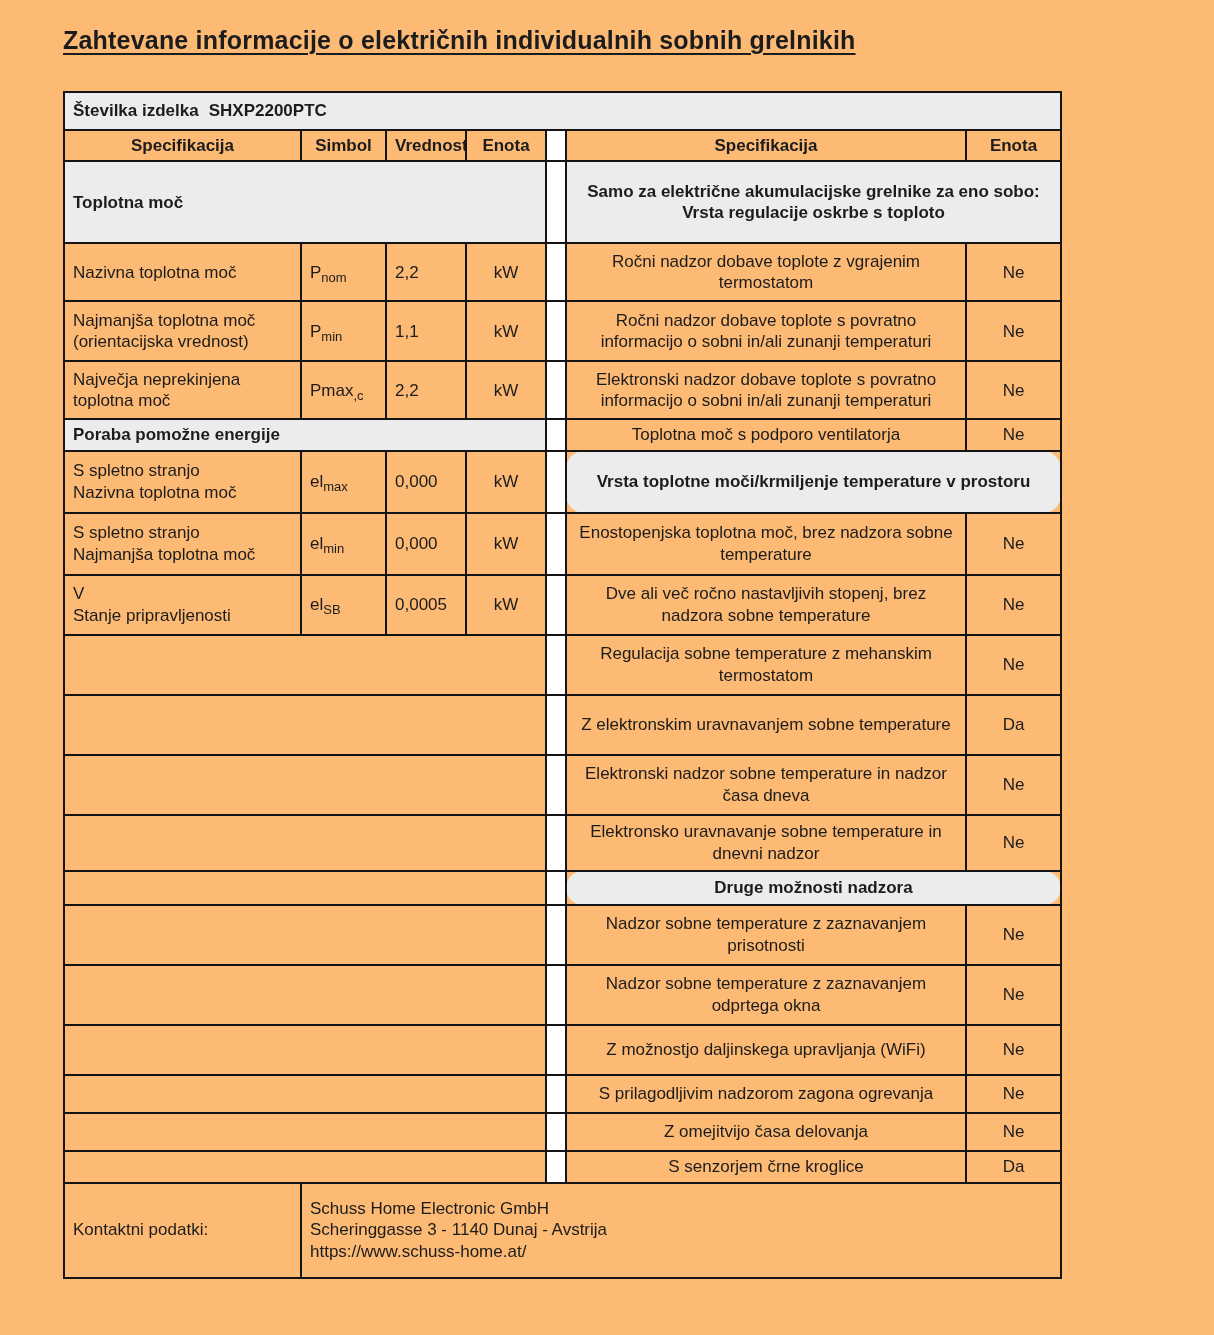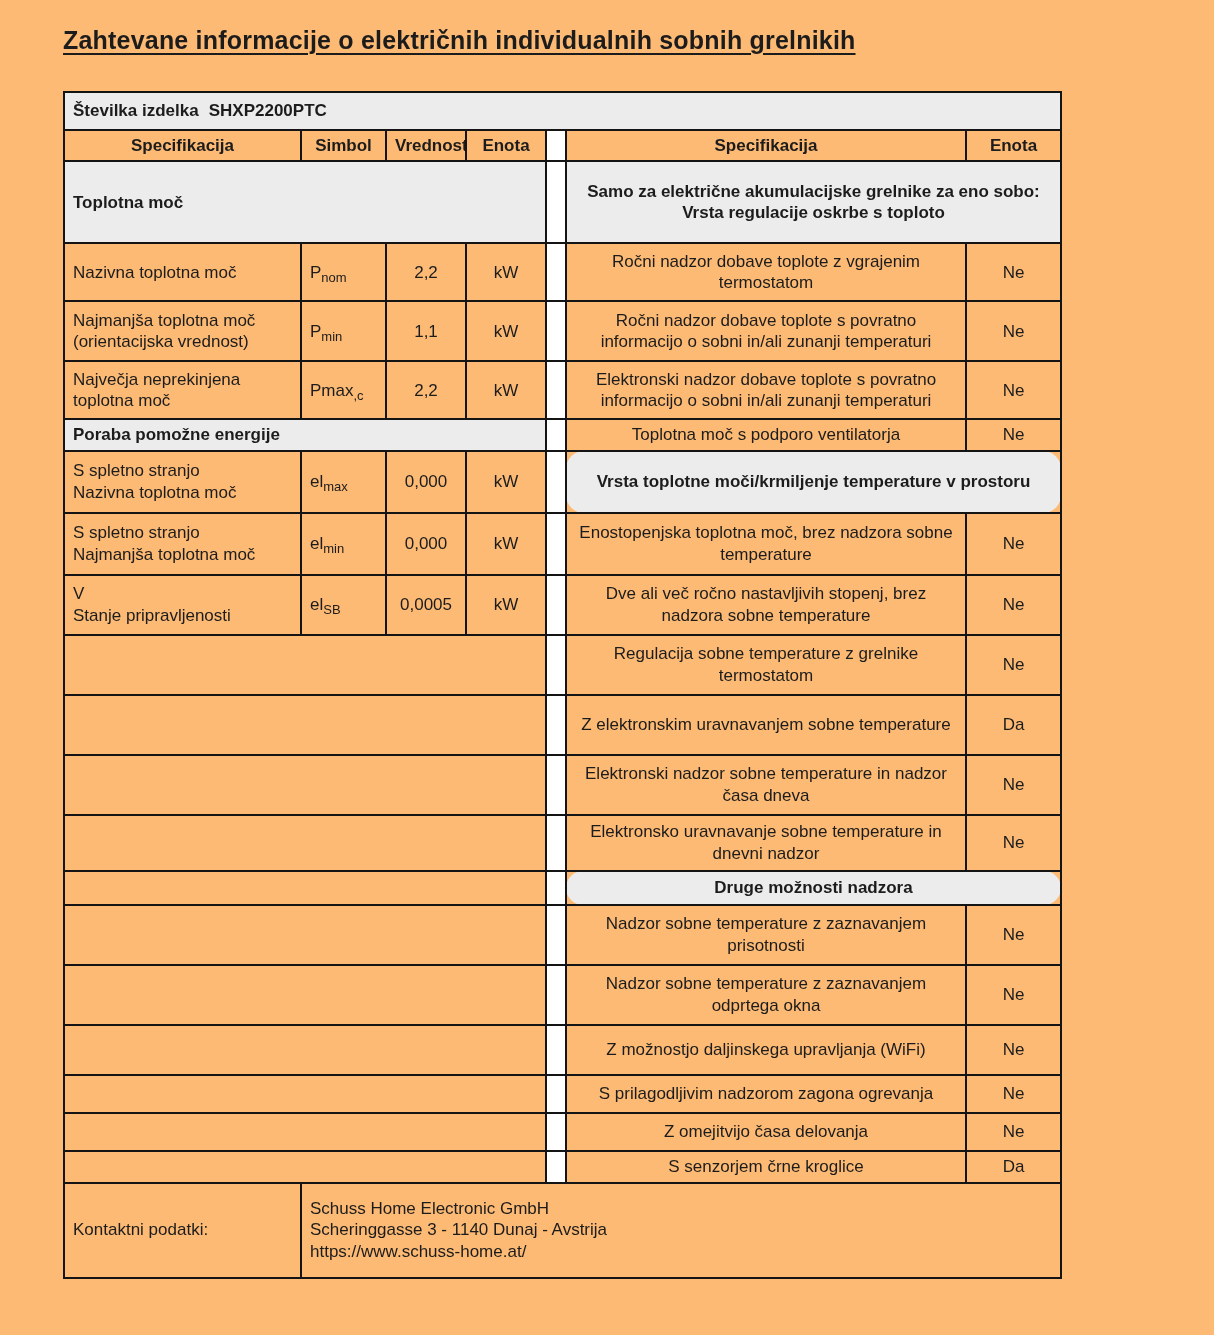--- a/index.html
+++ b/index.html
@@ -51,21 +51,21 @@
   }
   .sec {
     background: #ececec;
     font-weight: bold;
   }
   .sec-left { text-align: left; padding-left: 12px; }
   .sec-center { text-align: center; border-radius: 18px; }
   .spec-l { text-align: left; padding-left: 12px; white-space: pre-line; }
   .sym { text-align: left; padding-left: 14px; }
   .sym sub { font-size: 13px; line-height: 0; }
-  .val { text-align: center; margin-left: 20px; }
+  .val { text-align: left; margin-left: 20px; }
   .unit { text-align: center; }
   .spec-r { text-align: center; padding-left: 10px; }
   .ans { text-align: center; }
   .prewrap { white-space: pre-line; }
   .product-row td {
     background: #ececec;
     font-weight: bold;
     text-align: left;
     padding-left: 12px;
   }
@@ -182,21 +182,21 @@
       <td class="val">0,0005</td>
       <td class="unit">kW</td>
       <td class="gap"></td>
       <td class="spec-r">Dve ali več ročno nastavljivih stopenj, brez nadzora sobne temperature</td>
       <td class="ans">Ne</td>
     </tr>
 
     <tr style="height:60px">
       <td colspan="4"></td>
       <td class="gap"></td>
-      <td class="spec-r">Regulacija sobne temperature z grelnike termostatom</td>
+      <td class="spec-r">Regulacija sobne temperature z mehanskim termostatom</td>
       <td class="ans">Ne</td>
     </tr>
 
     <tr style="height:60px">
       <td colspan="4"></td>
       <td class="gap"></td>
       <td class="spec-r">Z elektronskim uravnavanjem sobne temperature</td>
       <td class="ans">Da</td>
     </tr>
 

